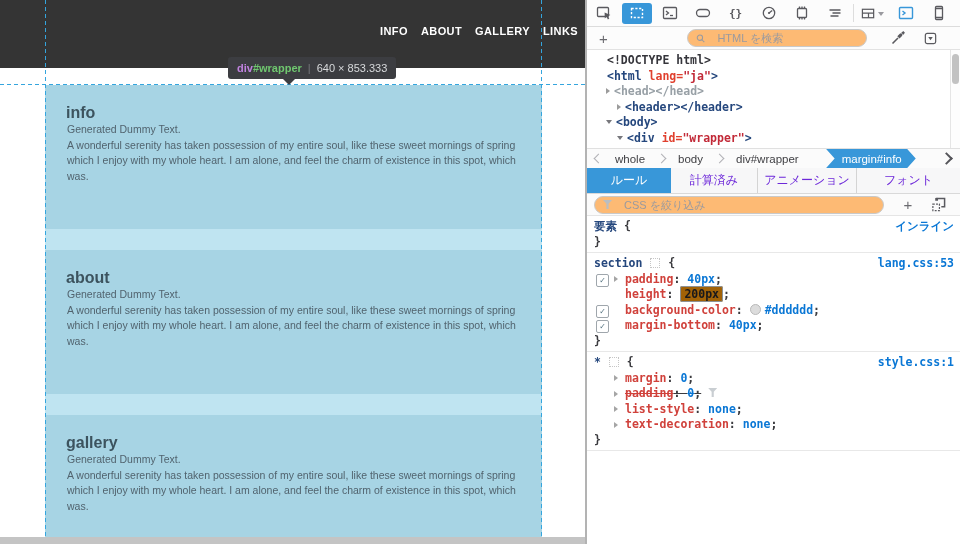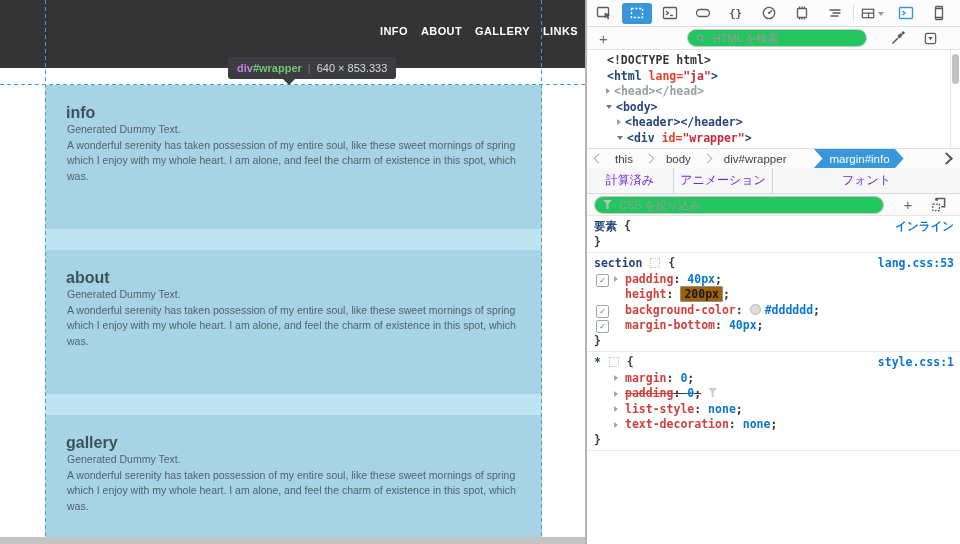--- a/index.html
+++ b/index.html
@@ -50,22 +50,22 @@
   .tb svg{display:block;}
   .ticon{stroke:#5a5a5f;fill:none;stroke-width:1.3;}
   .chip{background:#3897d9;border-radius:3px;width:30px;height:21px;display:flex;align-items:center;justify-content:center;}
   .tb-sep{width:1px;height:18px;background:#ddd;margin:0 2px;flex:0 0 auto;}
   .caret-dn{width:0;height:0;border:3.5px solid transparent;border-top:4px solid #9a9a9f;margin-left:2px;margin-top:4px;}
   .glyph-braces{font-family:"DejaVu Sans Mono","Liberation Mono",monospace;font-size:11px;font-weight:700;color:#5a5a5f;}
 
   .dt-toolbar2{position:absolute;left:0;top:27px;width:373px;height:23px;background:#fcfcfc;
        border-bottom:1px solid #e2e2e2;display:flex;align-items:center;box-sizing:border-box;}
   .plus{font-size:15px;color:#6a6a6f;font-weight:400;}
-  .pill{height:16px;border:1px solid #c9c9c9;border-radius:9px;background:#22c55e;display:flex;align-items:center;
-        padding:0 8px;gap:5px;box-sizing:content-box;}
+  .pill{height:16px;border:1px solid #c9c9c9;border-radius:9px;background:#fdba74;display:flex;align-items:center;
+        padding:0 8px;gap:10px;box-sizing:content-box;}
   .pill input{border:none;outline:none;background:transparent;font-size:11px;color:#38383d;width:100%;
         font-family:"Liberation Sans",sans-serif;}
   .pill input::placeholder{color:#9a9a9f;}
   .search-pill{width:162px;margin-left:67px;}
 
   .markup{position:absolute;left:0;top:50px;width:363px;height:98px;overflow:hidden;background:#fff;
       font-family:"DejaVu Sans Mono","Liberation Mono",monospace;font-size:11.5px;font-weight:700;padding-top:3px;box-sizing:border-box;}
   .mline{height:15.5px;line-height:15.5px;white-space:pre;}
   .tri{display:inline-block;width:0;height:0;margin-right:4px;vertical-align:1px;}
   .tri.closed{border-left:4.5px solid #9b9b9b;border-top:3.5px solid transparent;border-bottom:3.5px solid transparent;}
@@ -270,40 +270,41 @@
             <rect class="ticon" x="2.5" y="2.5" width="11" height="11" rx="2"></rect>
             <path d="M5.6 6.4 H10.4 L8 9.8 Z" fill="#5a5a5f"></path>
           </svg>
       </span>
     </div>
 
     <div class="markup">
         <div class="mline" style="padding-left: 8px;"><span class="tri noarrow"></span><span class="c-doctype">&lt;!DOCTYPE html&gt;</span></div>
         <div class="mline" style="padding-left: 8px;"><span class="tri noarrow"></span><span class="c-tag">&lt;html </span><span class="c-attr">lang=</span><span class="c-attrval">"ja"</span><span class="c-tag">&gt;</span></div>
         <div class="mline" style="padding-left: 19px;"><span class="tri closed"></span><span class="c-tagdim">&lt;head&gt;&lt;/head&gt;</span></div>
+        <div class="mline" style="padding-left: 30px;"><span class="tri closed"></span><span class="c-tag">&lt;header&gt;&lt;/header&gt;</span></div>
         <div class="mline" style="padding-left: 19px;"><span class="tri open"></span><span class="c-tag">&lt;body&gt;</span></div>
-        <div class="mline" style="padding-left: 30px;"><span class="tri closed"></span><span class="c-tag">&lt;header&gt;&lt;/header&gt;</span></div>
         <div class="mline" style="padding-left: 30px;"><span class="tri open"></span><span class="c-tag">&lt;div </span><span class="c-attr">id=</span><span class="c-attrval">"wrapper"</span><span class="c-tag">&gt;</span></div>
       </div>
     <div class="scroll-track">
       <span class="scroll-thumb"></span>
     </div>
 
     <div class="crumbs">
       <span class="chv chv-l"></span>
-      <span class="crumb">this</span>
+      <span class="crumb">whole</span>
       <span class="chv chv-r"></span>
       <span class="crumb">body</span>
       <span class="chv chv-r"></span>
       <span class="crumb">div#wrapper</span>
       <span class="crumb-sel">margin#info</span>
       <span class="chv chv-r chv-end"></span>
     </div>
 
     <div class="tabs">
+      <div class="tab active" style="flex:0 0 84px;">ルール</div>
       <div class="tab" style="flex:0 0 87px;">計算済み</div>
       <div class="tab" style="flex:0 0 99px;">アニメーション</div>
       <div class="tab" style="flex:1;">フォント</div>
     </div>
 
     <div class="filter">
       <span class="pill filter-pill">
         <span class="ic-funnel-sm"></span>
         <input placeholder="CSS を絞り込み" style="">
       </span>

